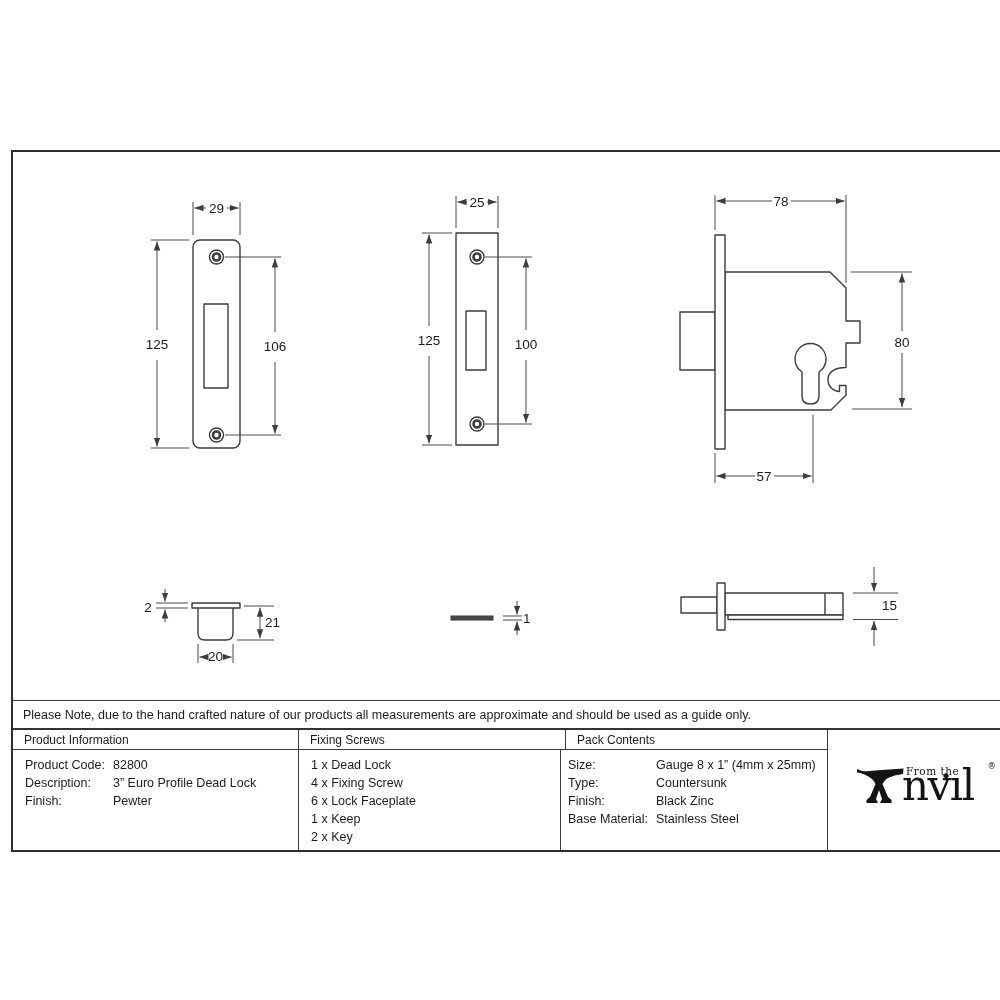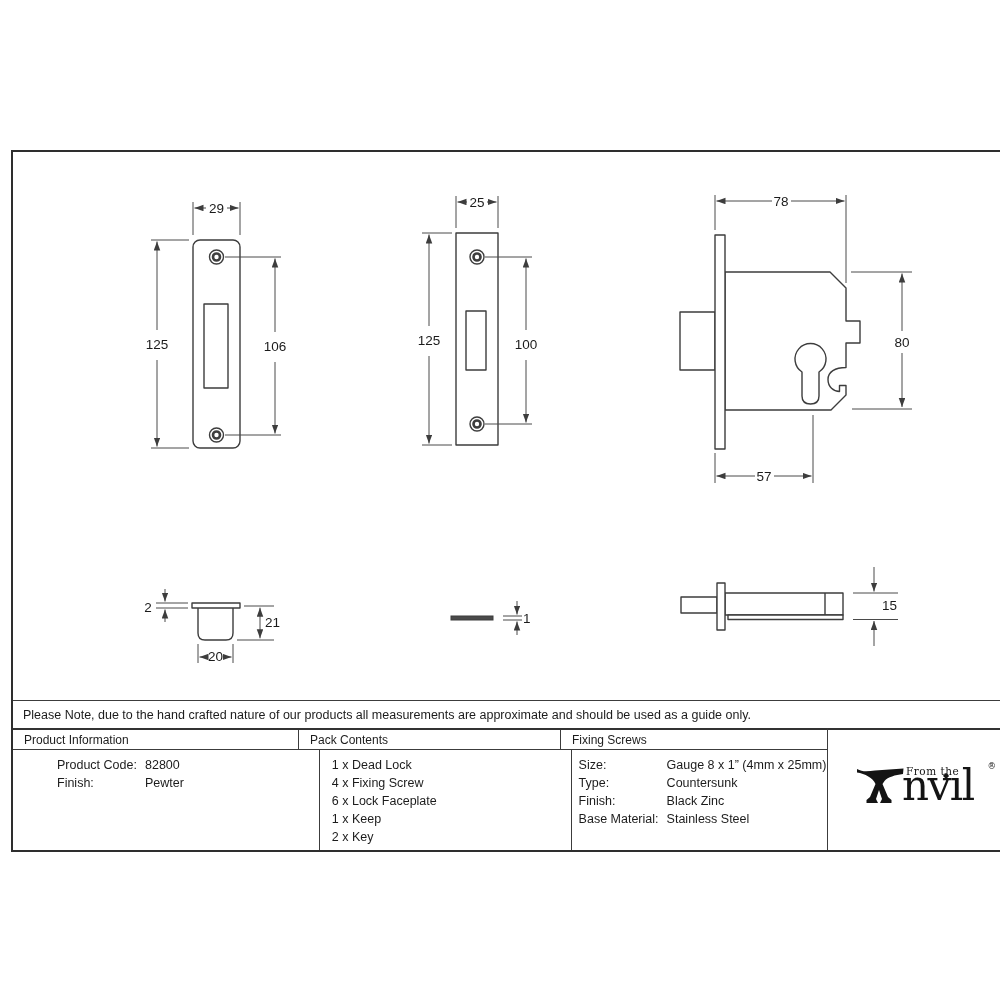--- a/index.html
+++ b/index.html
@@ -19,21 +19,21 @@
 
   .note-row{position:absolute;left:0;top:548px;width:988px;height:28px;border-top:1.5px solid #3c3c3c;
             box-sizing:border-box;display:flex;align-items:center;padding-left:10px;font-size:12.5px;}
   .head-row{position:absolute;left:0;top:576px;width:814px;height:21px;border-top:2.5px solid #333;
             box-sizing:border-box;display:flex;font-size:12px;}
   .head-cell{display:flex;align-items:center;padding-left:11px;box-sizing:border-box;}
   .hc1{width:285px;}
   .hc2{width:262px;border-left:1.5px solid #3c3c3c;}
   .hc3{width:267px;border-left:1.5px solid #3c3c3c;}
   .body-row{position:absolute;left:0;top:597px;width:814px;height:101px;border-top:1.5px solid #3c3c3c;
-            box-sizing:border-box;display:flex;font-size:12.5px;padding-left:32px;}
+            box-sizing:border-box;display:flex;font-size:12.5px;}
   .body-cell{box-sizing:border-box;padding-top:6px;line-height:18px;}
   .bc1{width:285px;padding-left:12px;}
   .bc2{width:262px;border-left:1.5px solid #3c3c3c;padding-left:12px;}
   .bc3{width:267px;border-left:1.5px solid #3c3c3c;padding-left:7px;}
   .kv{display:flex;}
   .kv .k{width:88px;flex:none;}
   .brand-cell{position:absolute;left:814px;top:576px;width:210px;height:122px;
               border-left:1.5px solid #3c3c3c;border-top:2.5px solid #333;box-sizing:border-box;}
   .logo{position:absolute;left:29px;top:34px;width:136px;height:42px;}
   .logo-a{position:absolute;left:0;top:1px;}
@@ -180,29 +180,33 @@
         <text class="dts" x="874" y="610">15</text>
       </g>
     </svg>
 
     <div class="note-row">
       <span>Please Note, due to the hand crafted nature of our products all measurements are approximate and should be used as a guide only.</span>
     </div>
 
     <div class="head-row">
       <div class="head-cell hc1">Product Information</div>
+      <div class="head-cell hc3">Fixing Screws</div>
       <div class="head-cell hc2">Pack Contents</div>
-      <div class="head-cell hc3">Fixing Screws</div>
     </div>
 
     <div class="body-row">
       <div class="body-cell bc1">
         <div class="kv">
           <span class="k">Product Code:</span>
           <span class="v">82800</span>
+        </div>
+        <div class="kv">
+          <span class="k">Description:</span>
+          <span class="v">3” Euro Profile Dead Lock</span>
         </div>
         <div class="kv">
           <span class="k">Finish:</span>
           <span class="v">Pewter</span>
         </div>
       </div>
       <div class="body-cell bc2">
         <div>1 x Dead Lock</div>
         <div>4 x Fixing Screw</div>
         <div>6 x Lock Faceplate</div>

